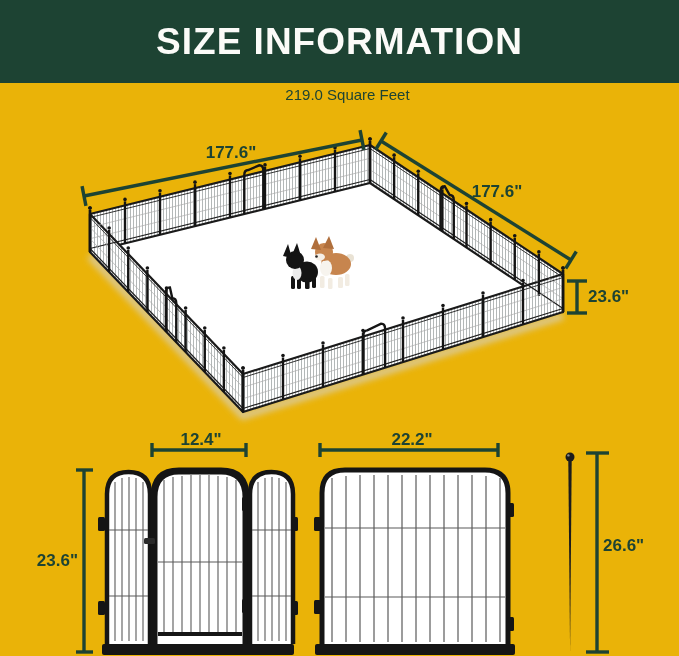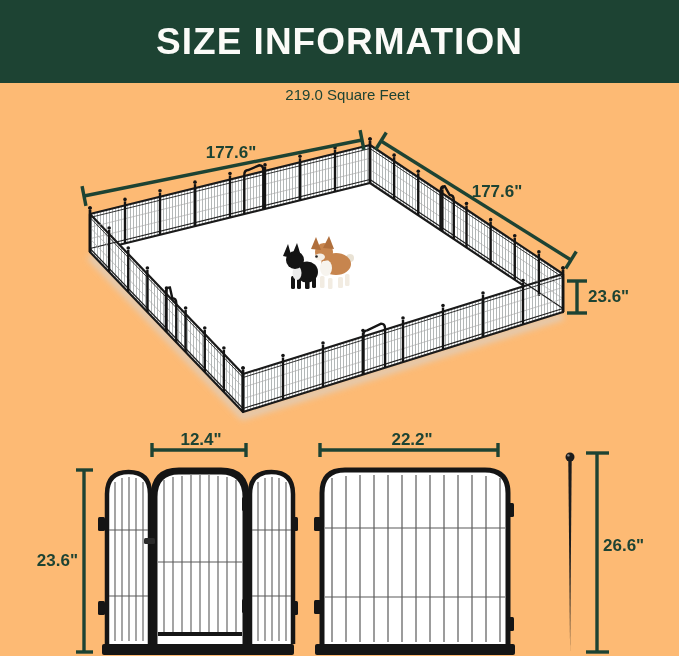--- a/index.html
+++ b/index.html
@@ -1,16 +1,16 @@
 <!DOCTYPE html>
 <html><head>
 <meta charset="utf-8">
 <style>
   html,body{margin:0;padding:0;background:#ffffff;}
-  .canvas{position:relative;width:679px;height:656px;background:#fdba74;overflow:hidden;
+  .canvas{position:relative;width:679px;height:656px;background:#eab308;overflow:hidden;
           font-family:"Liberation Sans",sans-serif;}
   .banner{position:absolute;left:0;top:0;width:679px;height:83px;background:#1d4333;
           display:flex;align-items:center;justify-content:center;}
   .banner h1{margin:0;color:#fbfbf8;font-size:37px;font-weight:700;letter-spacing:1px;}
   .subtitle{position:absolute;left:8px;top:86px;width:679px;text-align:center;
             color:#1d4333;font-size:15px;font-weight:400;}
   svg.scene{position:absolute;left:0;top:0;width:679px;height:656px;}
   .dim{fill:#1d4333;font-family:"Liberation Sans",sans-serif;font-size:17px;font-weight:700;}
   .dimline{stroke:#1d4333;stroke-width:3.4;fill:none;}
 </style>

